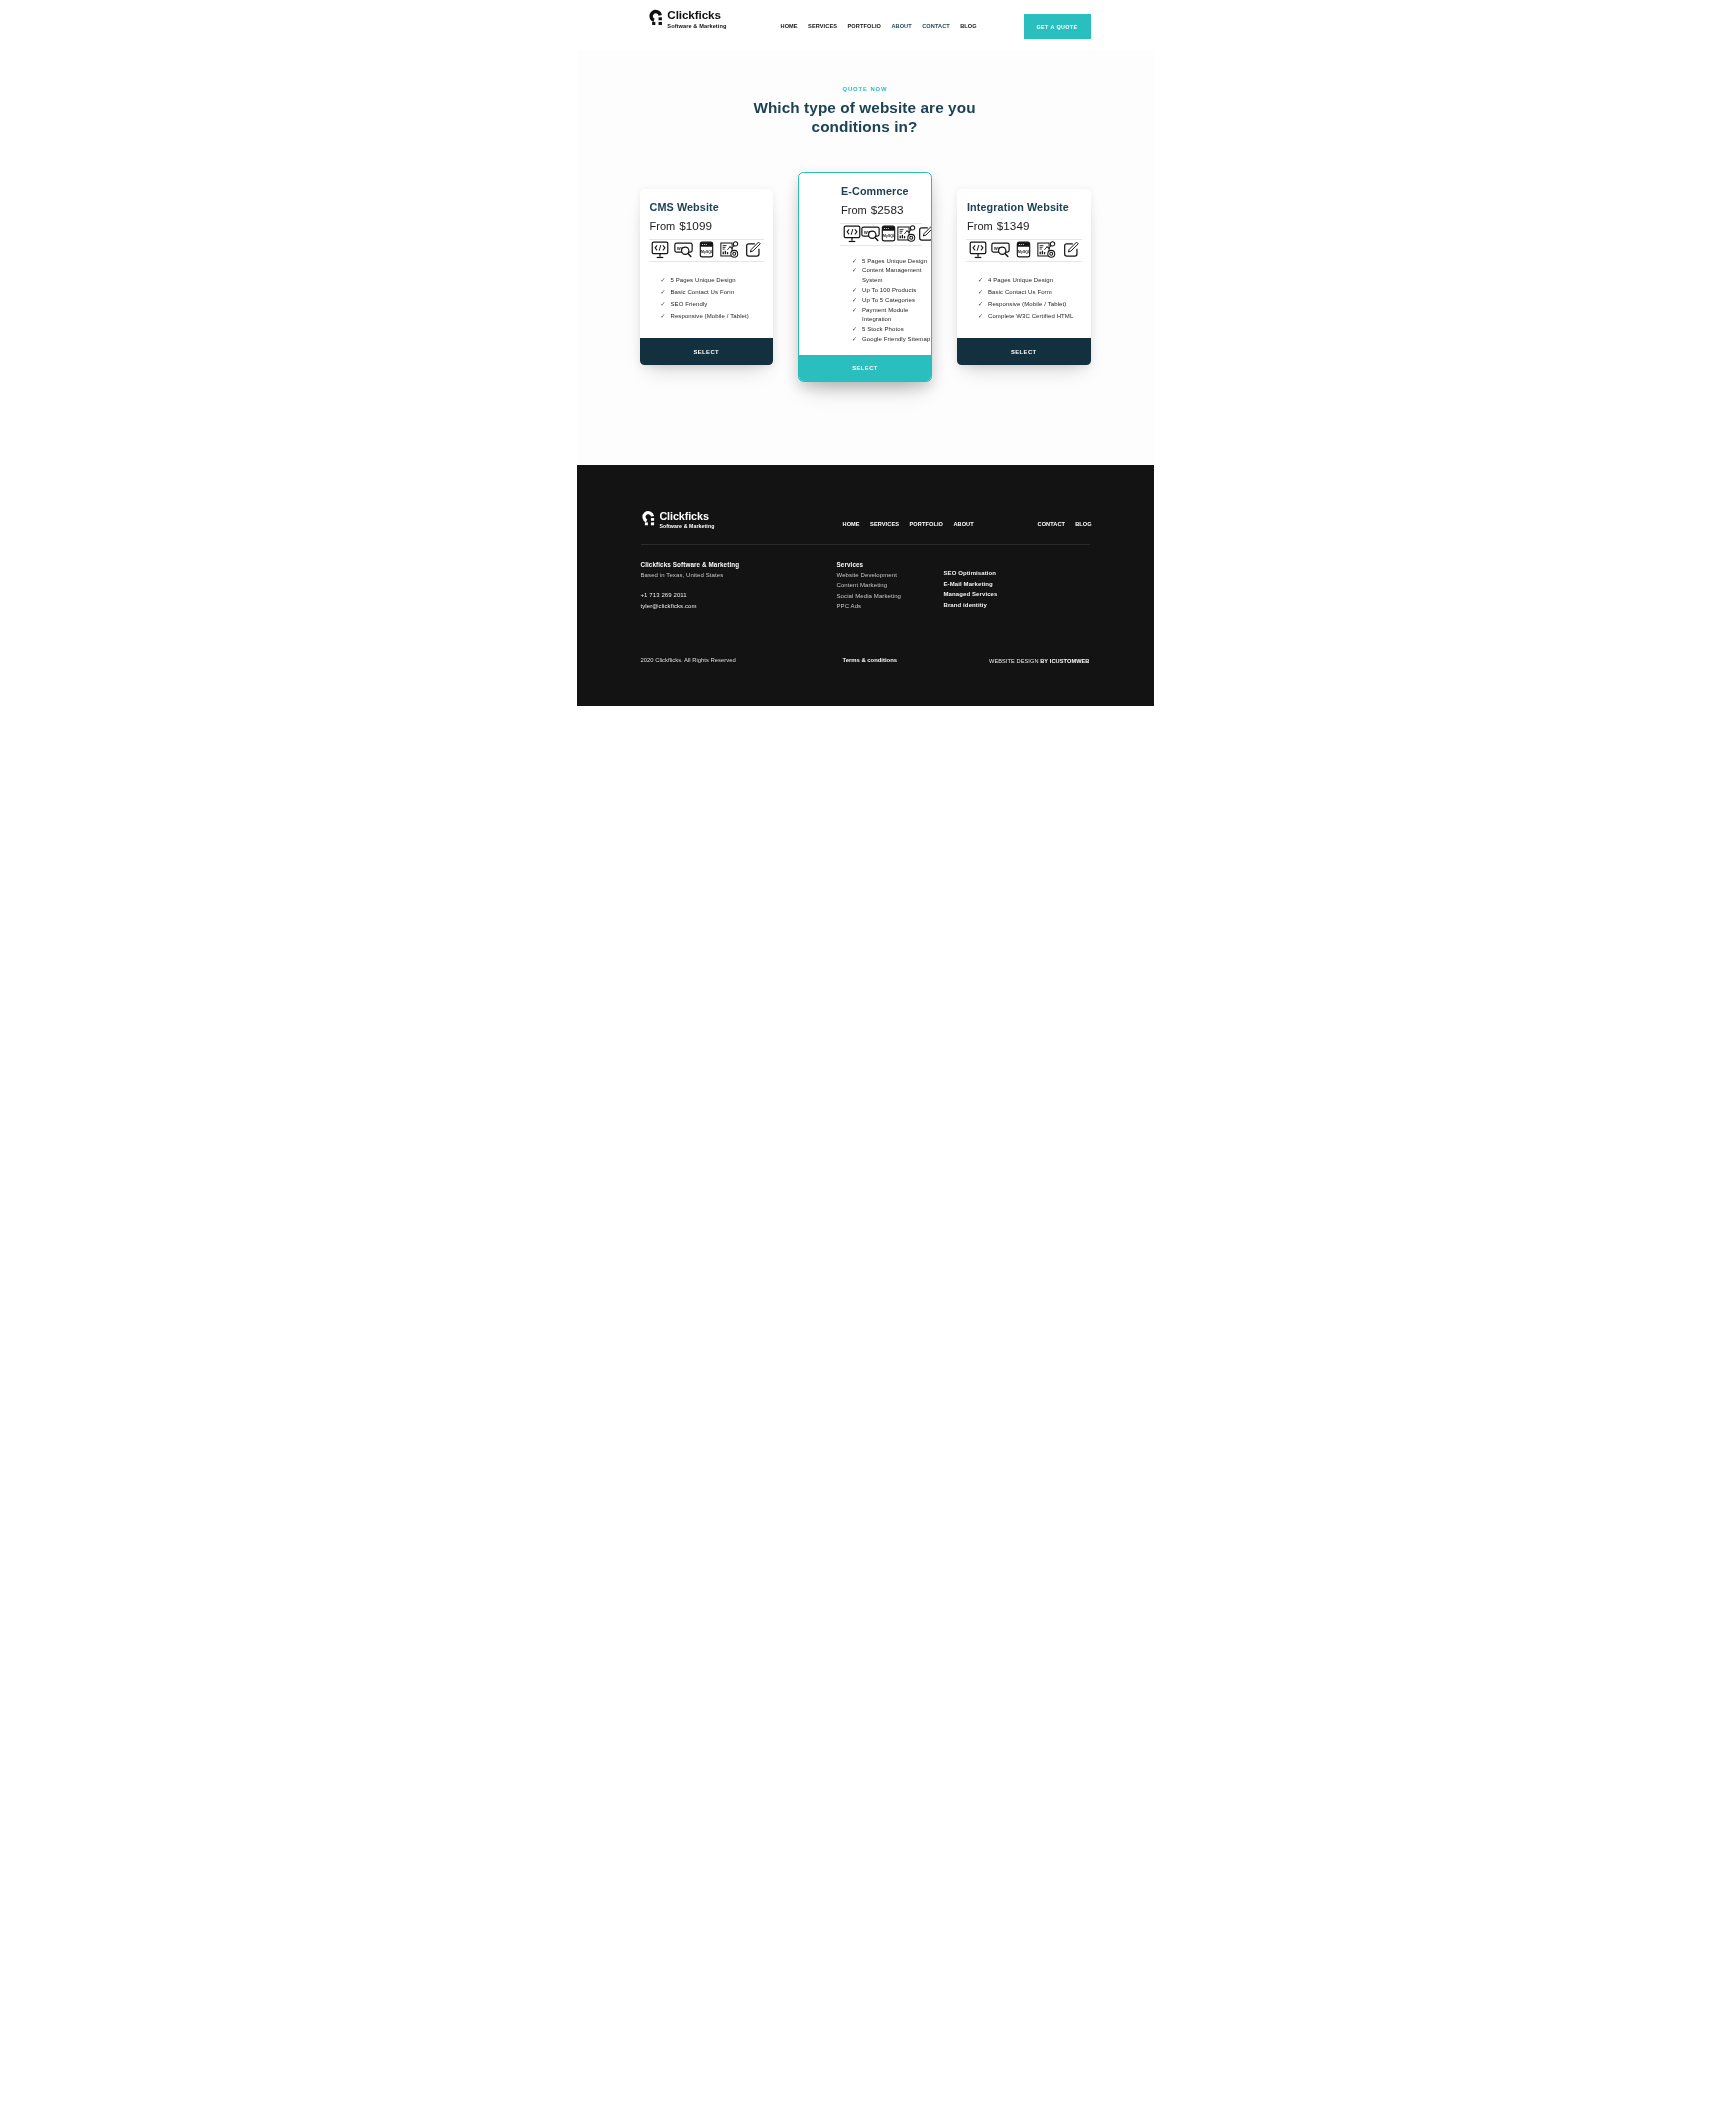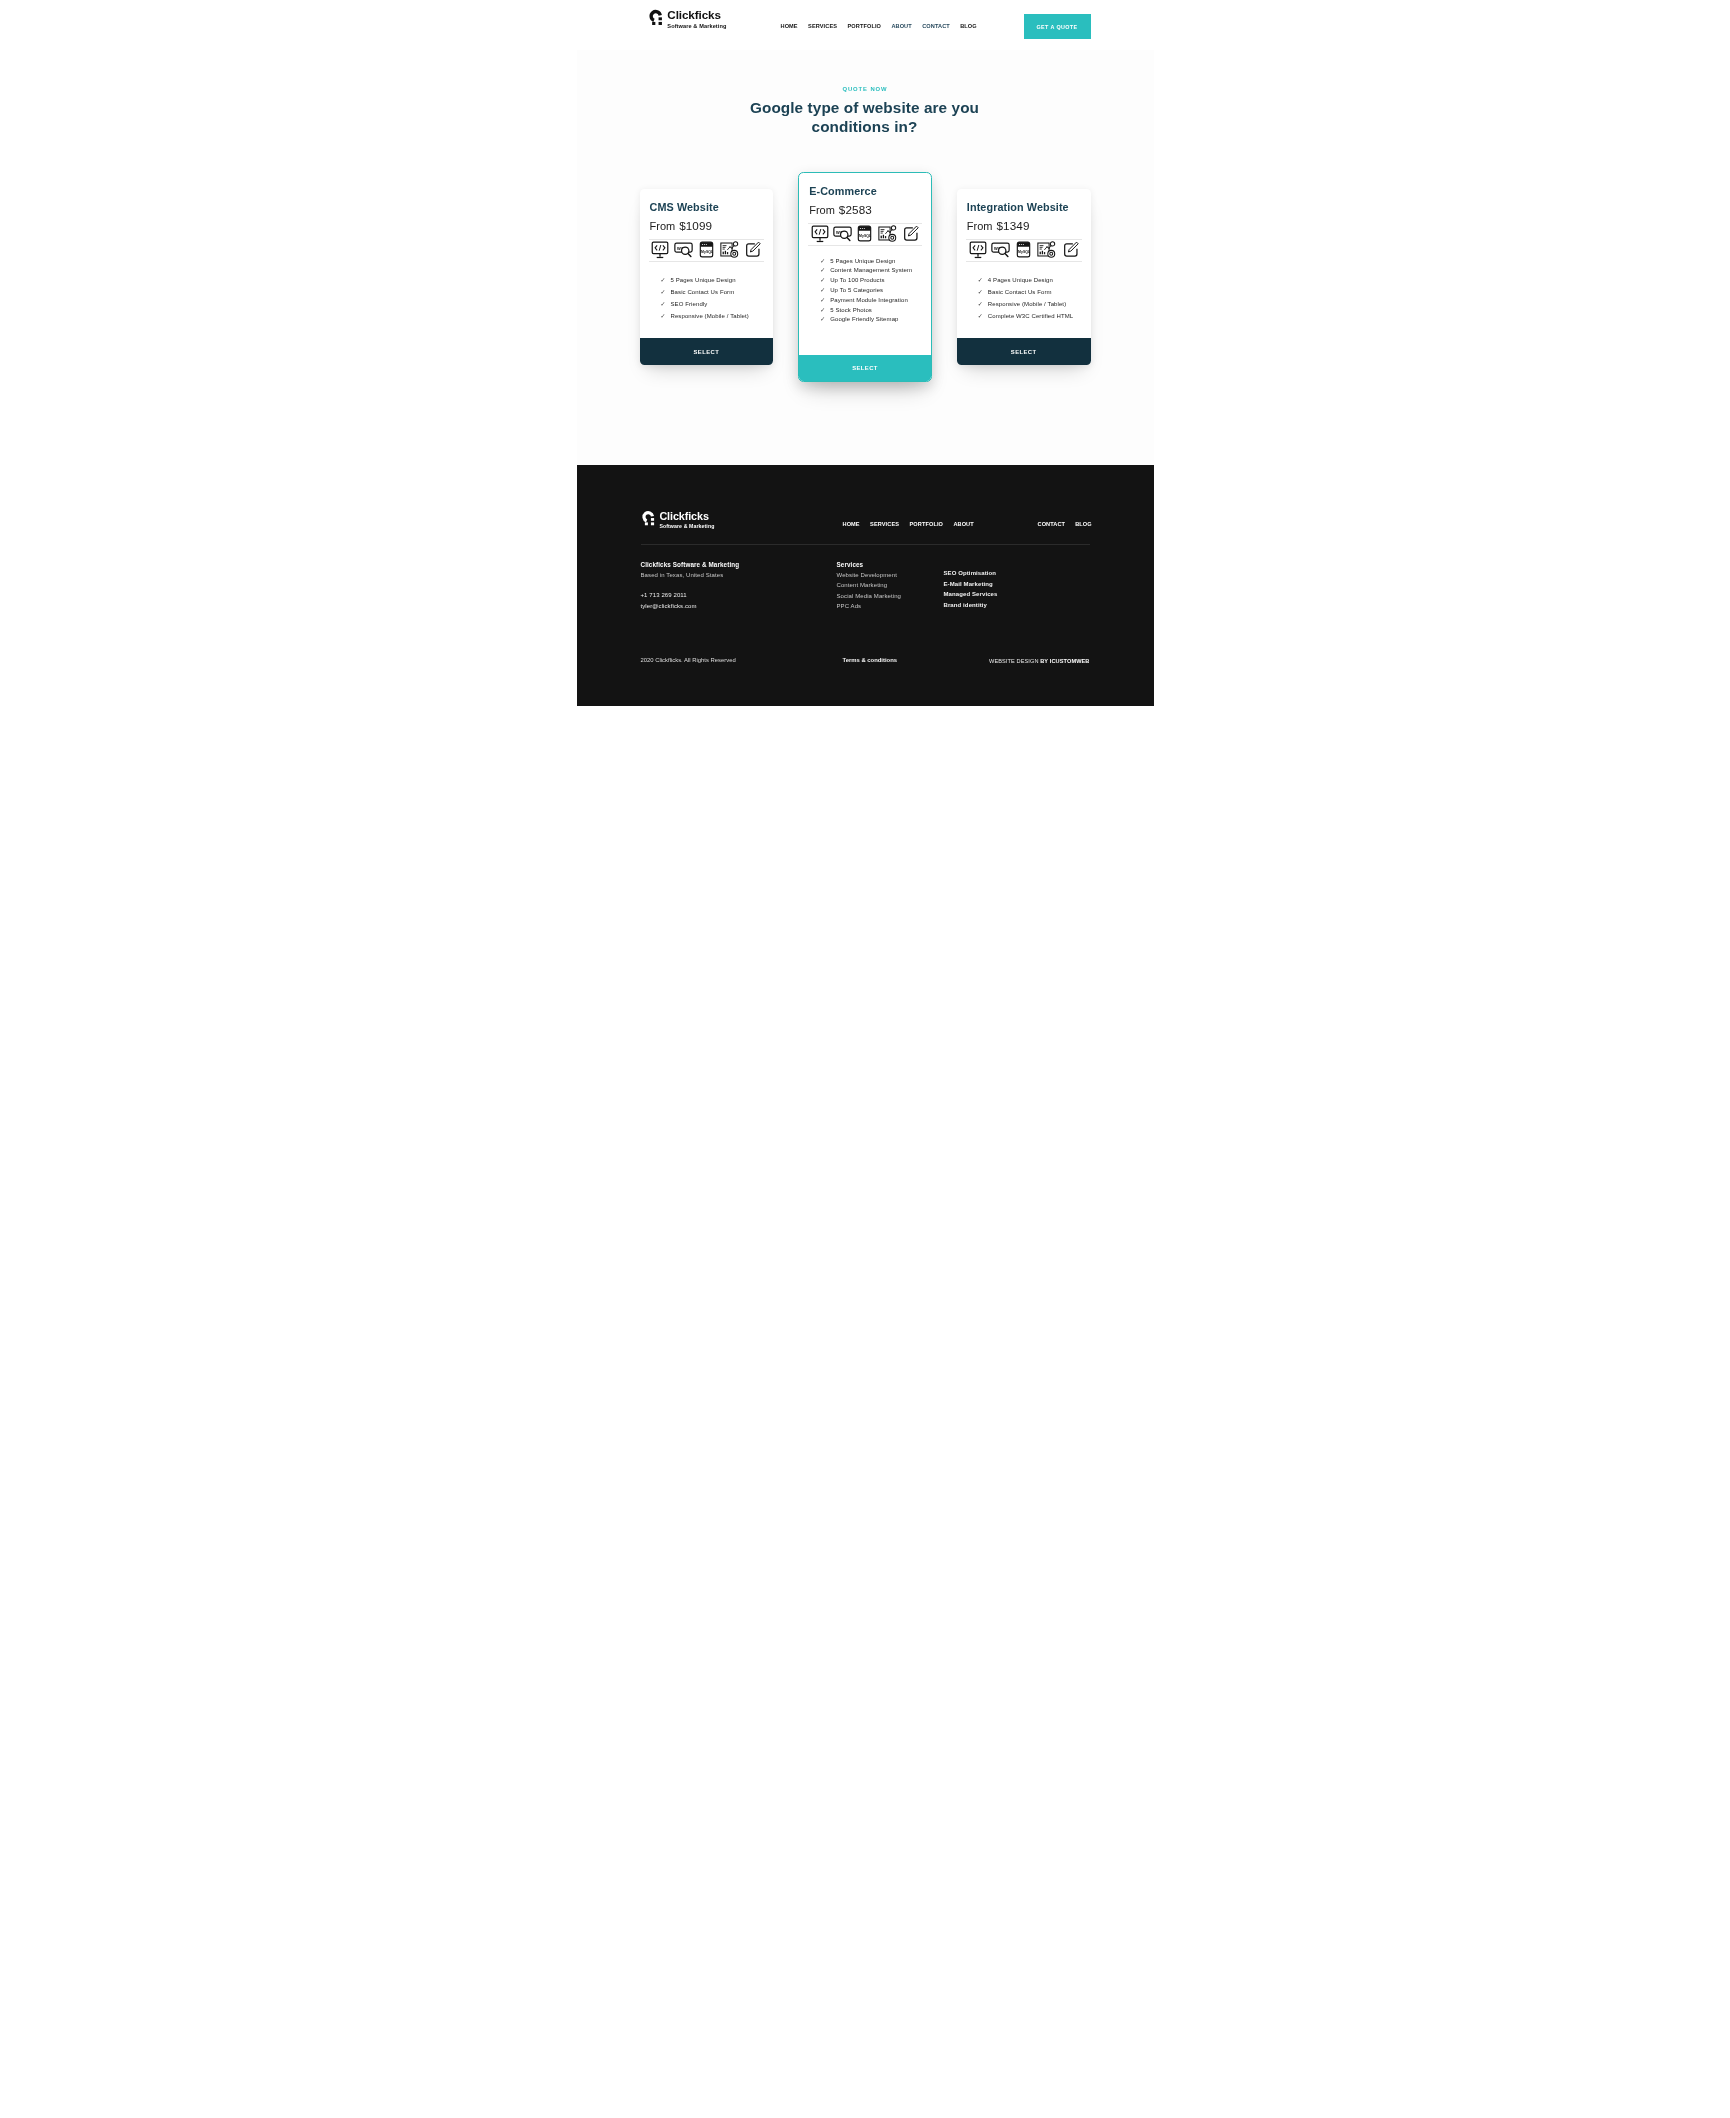--- a/index.html
+++ b/index.html
@@ -27,21 +27,21 @@
   .hero-title { position:absolute; top:98px; left:153px; width:270px; text-align:center;
                 color:#1c4254; font-size:15.3px; font-weight:700; line-height:19.4px; letter-spacing:0.1px; }
 
   
   .cards { position:absolute; top:172px; left:63px; width:451px; display:flex; gap:25px; align-items:center; }
   .card { width:134px; background:#fff; border-radius:4.5px;
           box-shadow:0 1.8px 7.2px rgba(0,0,0,0.08), 0 11.7px 19px -8px rgba(0,0,0,0.18); }
   .card.featured { border:0.9px solid #2cbcb7; border-radius:5.4px;
           box-shadow:0 4.5px 12.6px rgba(0,0,0,0.14), 0 14.4px 23.4px -9px rgba(0,0,0,0.24); }
   .card-body { height:149px; overflow:hidden; }
-  .card.featured .card-body { height:182px; }
+  .card.featured .card-body { height:182px;padding-left:32px; }
   .plan-name { margin:12px 0 0 10px; font-size:10.8px; font-weight:700; color:#1c4254; line-height:13.5px; letter-spacing:0.1px; }
   .price-row { display:flex; align-items:baseline; gap:4px; margin:4px 0 0 10px; height:14.4px; }
   .price-from { font-size:11px; color:#222; }
   .price-amount { font-size:11.7px; font-weight:500; color:#1b1b1b; letter-spacing:0.1px; }
   .card-divider { height:0.5px; background:#e6e6e6; margin:5.9px 9px 0 9px; }
   .icon-row { height:21.6px; margin:0 2.7px; padding:0 9px; display:flex; justify-content:space-between; align-items:center; }
   .icon-row + .card-divider { margin-top:0; }
   .features { list-style:none; margin:12.6px 0 0 0; }
   .card.featured .features { margin-top:11.3px; }
   .features li { position:relative; padding-left:31px; font-size:6px; color:#1e1e1e; line-height:12px; letter-spacing:0.1px; }
@@ -100,21 +100,21 @@
       <a href="#">PORTFOLIO</a>
       <a href="#" class="alt">ABOUT</a>
       <a href="#" class="alt">CONTACT</a>
       <a href="#">BLOG</a>
     </nav>
     <button class="cta-btn">GET A QUOTE</button>
   </header>
 
   <div class="eyebrow">QUOTE NOW</div>
   <h1 class="hero-title">
-    <div>Google type of website are you</div>
+    <div>Which type of website are you</div>
     <div>conditions in?</div>
   </h1>
 
   <section class="cards">
 
     <div class="card">
       <div class="card-body">
         <h3 class="plan-name">CMS Website</h3>
         <div class="price-row">
           <span class="price-from">From</span>

